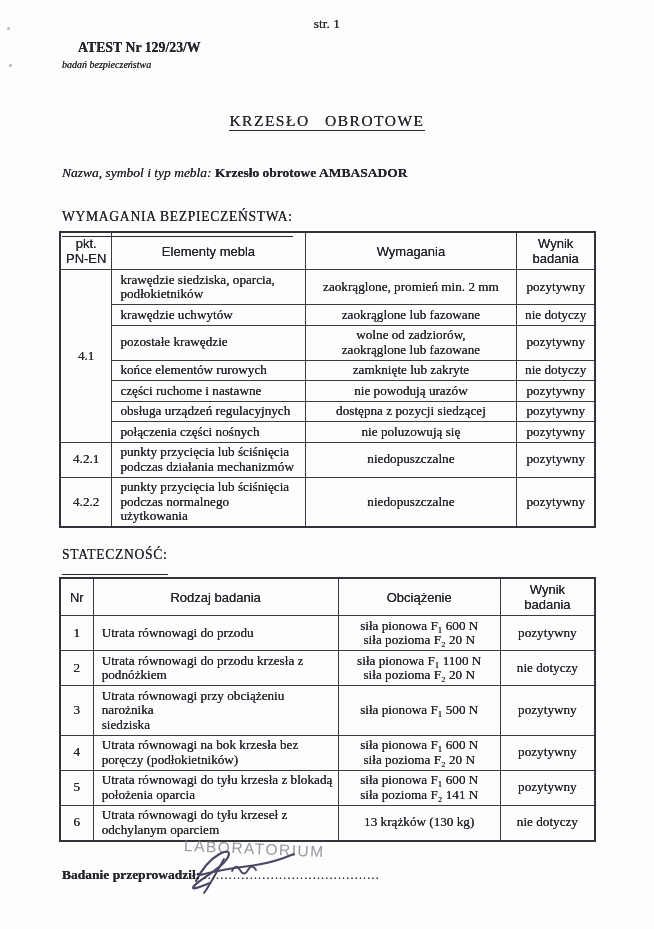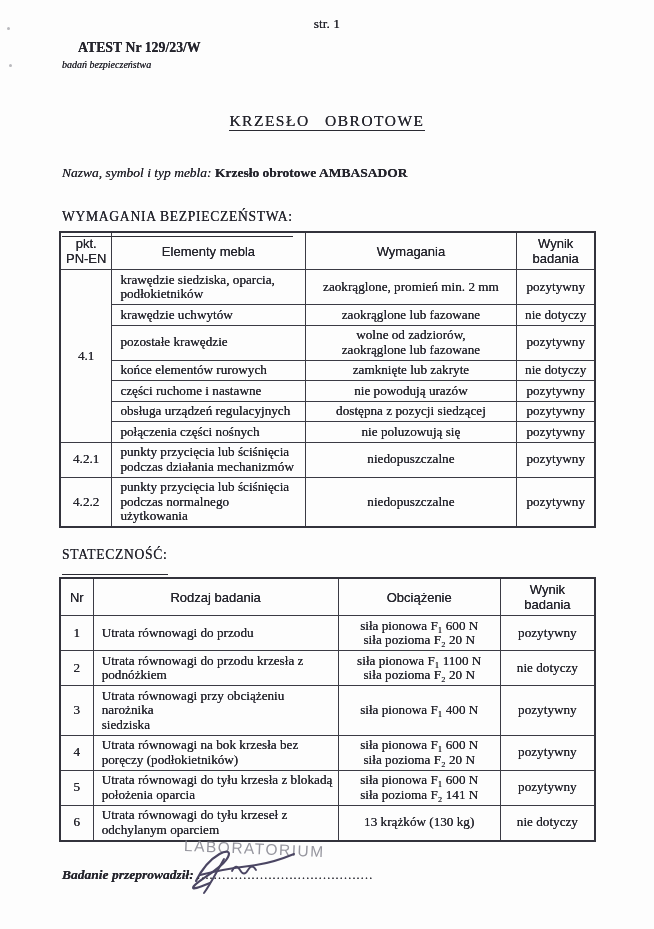--- a/index.html
+++ b/index.html
@@ -45,21 +45,21 @@
     padding:2.5px 5px;line-height:14.5px;
   }
   .tbl th{
     font-family:"Liberation Sans", sans-serif;font-weight:normal;
     font-size:13px;text-align:center;white-space:pre-line;line-height:15px;padding:3px 2px;
   }
   .tbl td{font-size:13.2px;text-align:center;white-space:pre-line;}
   .tbl td.cell-left{text-align:left;padding-left:8px;}
 
   .footer-line{top:867px;left:62px;font-size:13.5px;white-space:nowrap;}
-  .footer-label{font-style:italic;font-weight:bold;text-align:right;}
+  .footer-label{font-weight:bold;text-align:right;}
   .dots{letter-spacing:1.2px;font-size:12px;color:#34343c;}
   .stamp{
     top:840px;left:184px;display:inline-block;
     font-family:"Liberation Sans", sans-serif;font-size:15.5px;letter-spacing:1.5px;
     color:#85858f;transform:rotate(2.5deg);opacity:.85;text-shadow:none;
   }
   .signature{top:841px;left:166px;width:140px;height:54px;overflow:visible;}
 </style>
 </head>
 <body>
@@ -195,21 +195,21 @@
         <td class="cell-left">Utrata równowagi do przodu krzesła z
 podnóżkiem</td>
         <td>siła pionowa F₁ 1100 N
 siła pozioma F₂ 20 N</td>
         <td>nie dotyczy</td>
       </tr>
       <tr>
         <td>3</td>
         <td class="cell-left">Utrata równowagi przy obciążeniu narożnika
 siedziska</td>
-        <td>siła pionowa F₁ 400 N</td>
+        <td>siła pionowa F₁ 500 N</td>
         <td>pozytywny</td>
       </tr>
       <tr>
         <td>4</td>
         <td class="cell-left">Utrata równowagi na bok krzesła bez
 poręczy (podłokietników)</td>
         <td>siła pionowa F₁ 600 N
 siła pozioma F₂ 20 N</td>
         <td>pozytywny</td>
       </tr>

